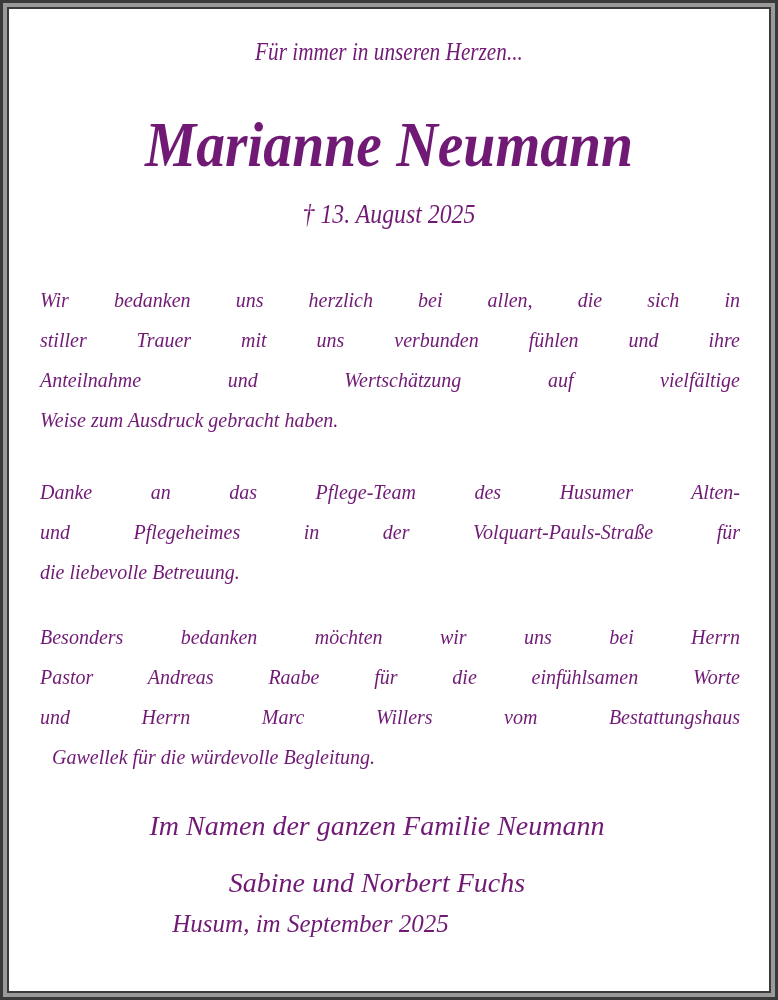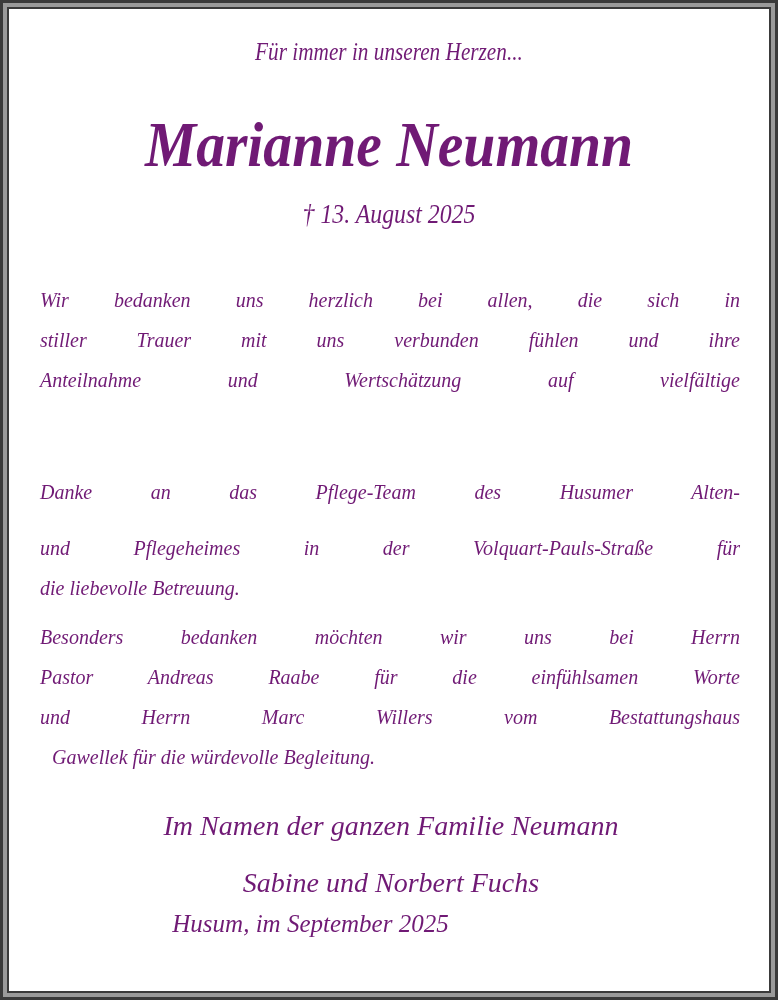--- a/index.html
+++ b/index.html
@@ -21,21 +21,21 @@
   .motto { position:absolute; top:38px; left:0; width:778px; font-size:25px; transform:scaleX(0.85); }
   .name { position:absolute; top:108px; left:0; width:778px; font-size:64px; font-weight:bold; transform:scaleX(0.9); letter-spacing:0px; }
   .death { position:absolute; top:198px; left:0; width:778px; font-size:28px; transform:scaleX(0.85); }
   .para {
     position:absolute; left:40px; width:700px; font-size:20px; line-height:40px;
     text-align:justify; text-align-last:left;
   }
   .p1 { top:280px; }
   .p2 { top:472px; }
   .p3 { top:617px; }
-  .sign { position:absolute; left:0; width:754px; font-size:28px;padding-left:14px; }
+  .sign { position:absolute; left:0; width:754px; font-size:28px; }
   .s1 { top:810px; }
   .s2 { top:848px;margin-top:19px; }
   .place { position:absolute; top:910px; left:0; width:621px; font-size:25px; }
   .line { display:block; white-space:nowrap; text-align:justify; text-align-last:justify; width:700px; }
   .line.last { text-align-last:left; }
 </style>
 </head>
 <body>
 
 <div class="frame-outer">
@@ -44,25 +44,26 @@
 
 <div class="content">
   <div class="motto center">Für immer in unseren Herzen...</div>
   <div class="name center">Marianne Neumann</div>
   <div class="death center">† 13. August 2025</div>
 
   <div class="para p1">
     <span class="line" style="white-space: nowrap; display: block; width: 700px;">Wir bedanken uns herzlich bei allen, die sich in</span>
     <span class="line" style="white-space: nowrap; display: block; width: 700px;">stiller Trauer mit uns verbunden fühlen und ihre</span>
     <span class="line" style="white-space: nowrap; display: block; width: 700px;">Anteilnahme und Wertschätzung auf vielfältige</span>
+    <span class="line last" style="white-space: nowrap; display: block; width: 700px;">Weise zum Ausdruck gebracht haben.</span>
   </div>
 
   <div class="para p2">
     <span class="line" style="white-space: nowrap; display: block; width: 700px;">Danke an das Pflege-Team des Husumer Alten-</span>
-    <span class="line" style="white-space: nowrap; display: block; width: 700px; margin-top: 16px;">und Pflegeheimes in der Volquart-Pauls-Straße für</span>
+    <span class="line" style="white-space: nowrap; display: block; width: 700px;">und Pflegeheimes in der Volquart-Pauls-Straße für</span>
     <span class="line last" style="white-space: nowrap; display: block; width: 700px;">die liebevolle Betreuung.</span>
   </div>
 
   <div class="para p3">
     <span class="line" style="white-space: nowrap; display: block; width: 700px;">Besonders bedanken möchten wir uns bei Herrn</span>
     <span class="line" style="white-space: nowrap; display: block; width: 700px;">Pastor Andreas Raabe für die einfühlsamen Worte</span>
     <span class="line" style="white-space: nowrap; display: block; width: 700px;">und Herrn Marc Willers vom Bestattungshaus</span>
     <span class="line last" style="white-space: nowrap; display: block; width: 700px; margin-left: 12px;">Gawellek für die würdevolle Begleitung.</span>
   </div>
 

